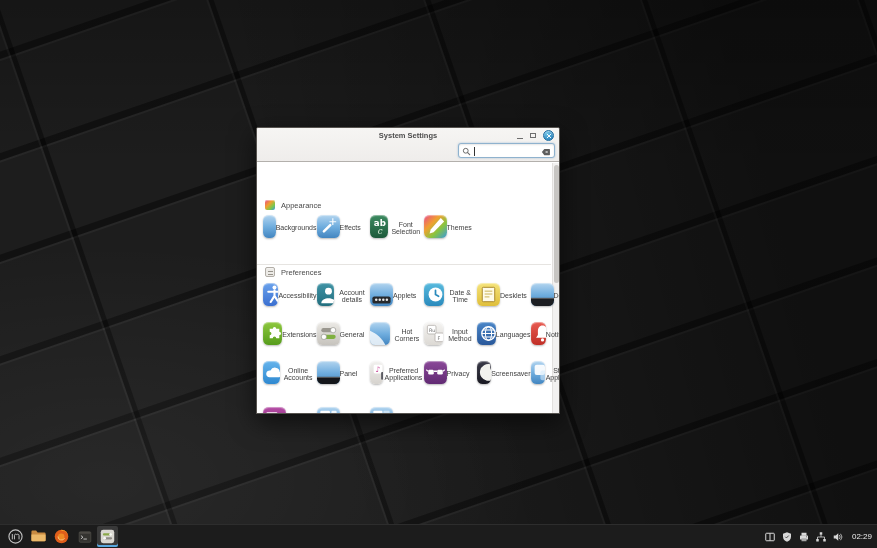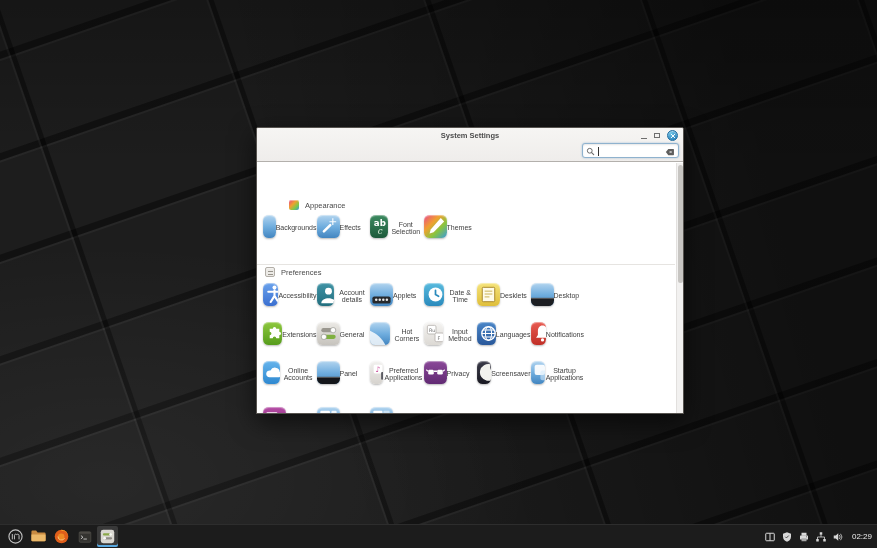--- a/index.html
+++ b/index.html
@@ -21,21 +21,21 @@
   }
   #wallpaper .shade {
     position:absolute; inset:0;
     background:
       radial-gradient(90% 80% at 12% 88%, rgba(255,255,255,0.05), transparent 55%),
       linear-gradient(75deg, transparent 35%, rgba(0,0,0,0.45) 85%),
       linear-gradient(180deg, rgba(0,0,0,0.25), transparent 30%);
   }
 
   
-  #window { position:absolute; left:256px; top:127px; width:428px; height:287px;
+  #window { position:absolute; left:256px; top:127px; width:304px; height:287px;
             background:#fff; border:1px solid #56534f; border-radius:2px 2px 0 0;
             box-shadow:0 8px 26px rgba(0,0,0,0.6); }
   #win-header { position:absolute; left:0; right:0; top:0; height:34px;
                 background:linear-gradient(180deg,#f6f5f3,#efedeb);
                 border-bottom:1px solid #b3b0ac; border-radius:2px 2px 0 0; }
   #win-title { position:absolute; left:0; right:0; top:0; height:15px; line-height:15px;
                text-align:center; font-size:7.5px; font-weight:bold; color:#4c4c4c; }
   .winbtn { position:absolute; top:2px; width:11px; height:11px; display:flex;
             align-items:center; justify-content:center; cursor:pointer; }
   #btn-min { right:34px; } #btn-max { right:21px; } #btn-close { right:5px;
@@ -150,21 +150,21 @@
           <path d="M11 9.5 L16 14.5 M16 9.5 L11 14.5" stroke="#fff" stroke-width="1.6"></path>
         </svg>
       </div>
     </div>
 
     <div id="content">
 
       <div id="scrollbar">
         <div id="scroll-thumb"></div>
       </div>
-    <div class="sec-header" style="top: 37px; margin-left: 24px;">
+    <div class="sec-header" style="top: 37px;">
           <span class="mini-tile mini-appearance"></span>
           <span class="label">Appearance</span>
         </div>
         <div class="grid-row" style="top: 52px;">
           <div class="cell">
             <div class="tile t-backgrounds">
               <svg viewBox="0 0 24 24">
                 <path d="M23.5 .5 L23.5 10.5 L13.5 .5 Z" fill="#ece5d8"></path>
                 <path d="M13.5 .5 L23.5 10.5" stroke="#8fa4b5" stroke-width="1.2" fill="none"></path>
               </svg>

